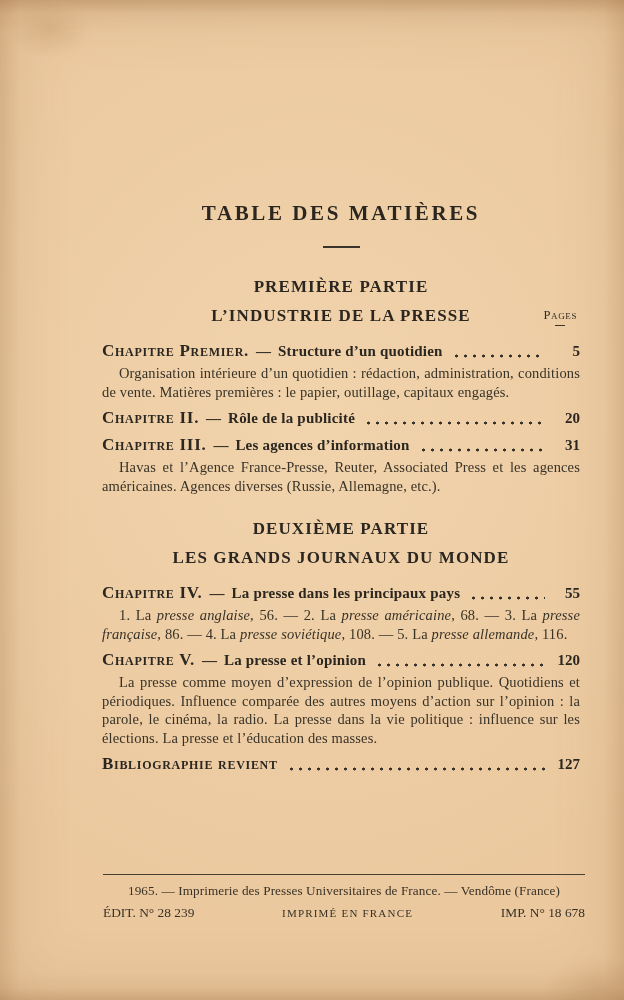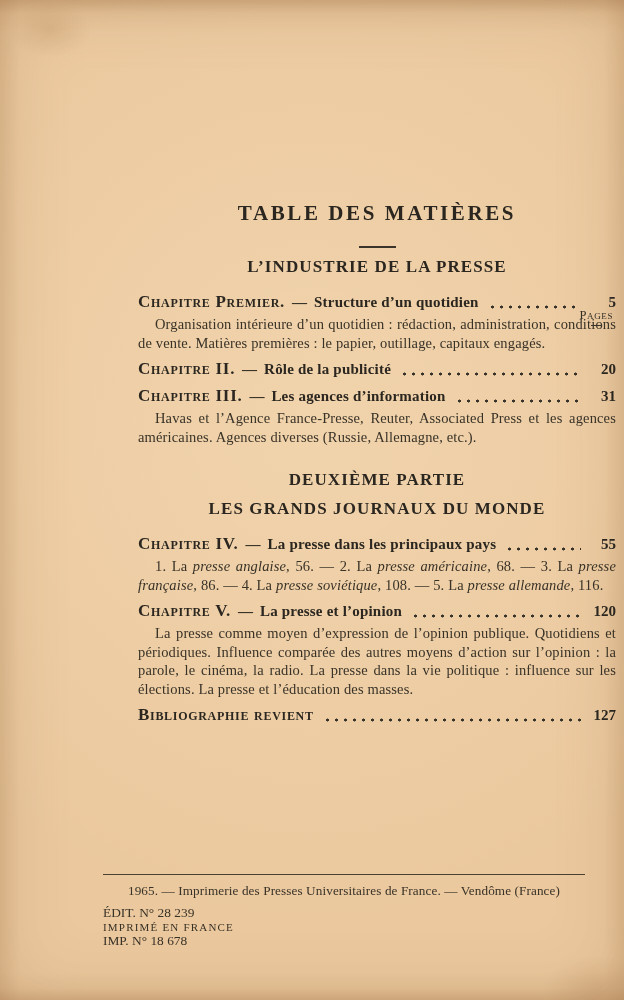--- a/index.html
+++ b/index.html
@@ -14,21 +14,21 @@
       radial-gradient(120% 80% at 50% 42%, rgba(255,238,205,0.30), rgba(255,238,205,0) 65%),
       radial-gradient(60px 40px at 8% 3%, rgba(150,100,52,0.18), rgba(150,100,52,0) 70%),
       radial-gradient(80px 50px at 96% 99%, rgba(150,100,52,0.18), rgba(150,100,52,0) 70%),
       linear-gradient(180deg, rgba(146,98,52,0.30) 0px, rgba(146,98,52,0.07) 14px, rgba(146,98,52,0) 32px),
       linear-gradient(0deg, rgba(146,98,52,0.24) 0px, rgba(146,98,52,0.06) 12px, rgba(146,98,52,0) 28px),
       linear-gradient(90deg, rgba(146,98,52,0.14) 0px, rgba(146,98,52,0) 20px),
       linear-gradient(270deg, rgba(146,98,52,0.14) 0px, rgba(146,98,52,0) 20px),
       #ebc89e;
     box-shadow: inset 0 0 70px rgba(128,84,40,0.20);
   }
-  .content{position:absolute;left:102px;top:0;width:478px;margin-left:36px;}
+  .content{position:absolute;left:102px;top:0;width:478px;}
   .doc-title{
     margin-top:201px;text-align:center;
     font-size:21px;font-weight:bold;letter-spacing:2.6px;color:#2b2720;
   }
   .title-rule{
     width:37px;height:0;border:0;border-top:2px solid #3a342a;
     margin:20px auto 0;
   }
   .part-head,.part-sub{
     text-align:center;font-weight:bold;color:#2b2720;
@@ -66,38 +66,39 @@
     margin-top:3px;
     font-size:14.5px;line-height:18.5px;
     text-align:justify;text-indent:17px;
     color:#383227;
     letter-spacing:0.15px;
   }
   .it{font-style:italic;}
   .footer{position:absolute;left:103px;width:482px;top:874px;color:#383227;}
   .footer-rule{border:0;border-top:1.5px solid #49412f;margin:0;}
   .footer-line1{margin-top:8px;text-align:center;font-size:13.2px;white-space:nowrap;letter-spacing:0.1px;}
-  .footer-line2{display:flex;justify-content:space-between;align-items:baseline;margin-top:6px;font-size:13.4px;flex-direction:column;}
+  .footer-line2{display:flex;justify-content:space-between;align-items:baseline;margin-top:6px;font-size:13.4px;}
   .footer-center{font-size:11px;letter-spacing:1.2px;}
 </style>
 </head>
 <body>
 
 <div class="page">
   <div class="content">
 
     <div class="doc-title">TABLE DES MATIÈRES</div>
     <div class="title-rule"></div>
 
     <div class="pages-label">
       <span>Pages</span>
       <span class="pages-dash"></span>
     </div>
 
     <div class="part part1">
+      <div class="part-head">PREMIÈRE PARTIE</div>
       <div class="part-sub">L’INDUSTRIE DE LA PRESSE</div>
 
       <div class="entry first">
         <div class="entry-head">
           <span class="chap-label">Chapitre Premier.</span>
           <span class="chap-dash">—</span>
           <span class="chap-title">Structure d’un quotidien</span>
           <span class="leader"></span>
           <span class="chap-page">5</span>
         </div>

